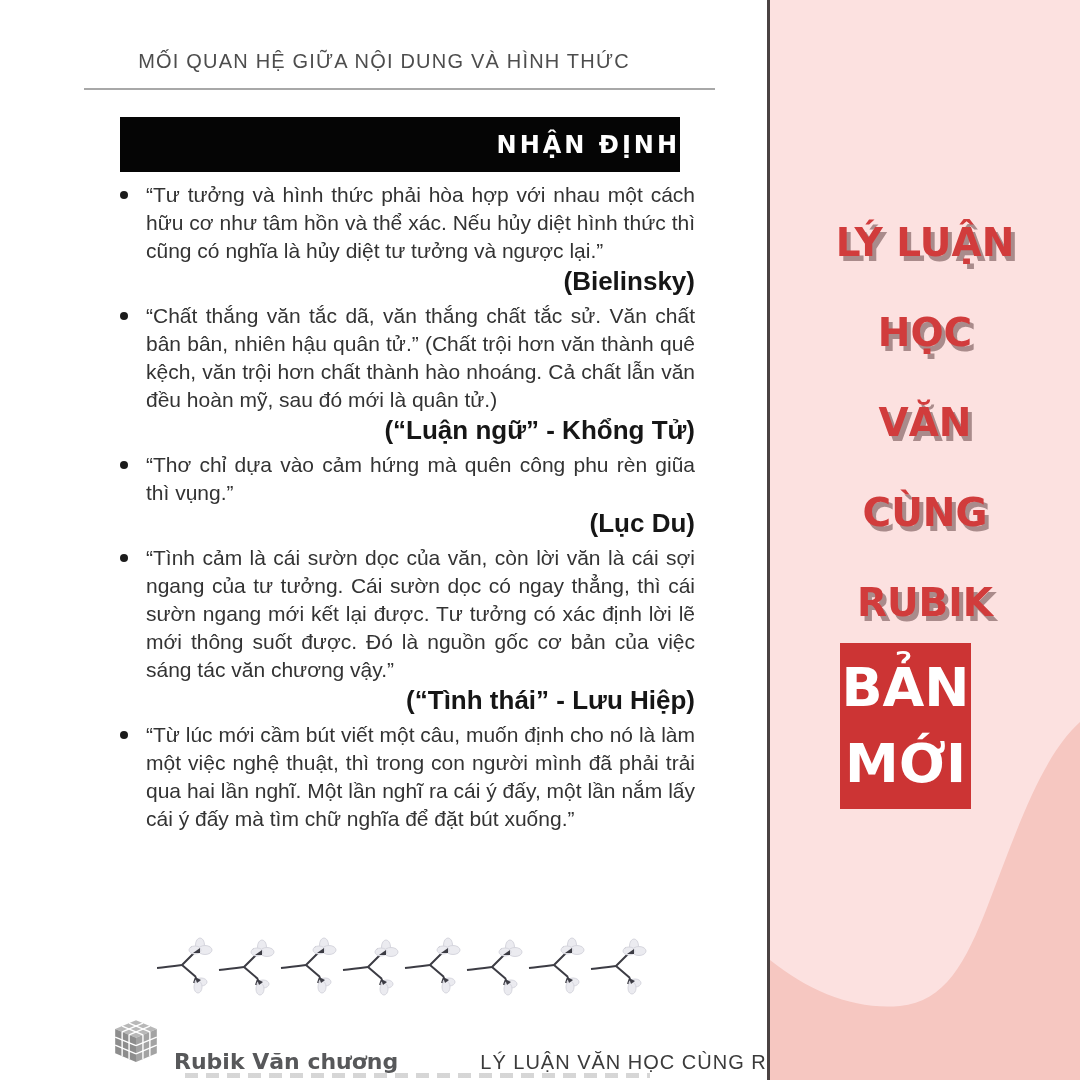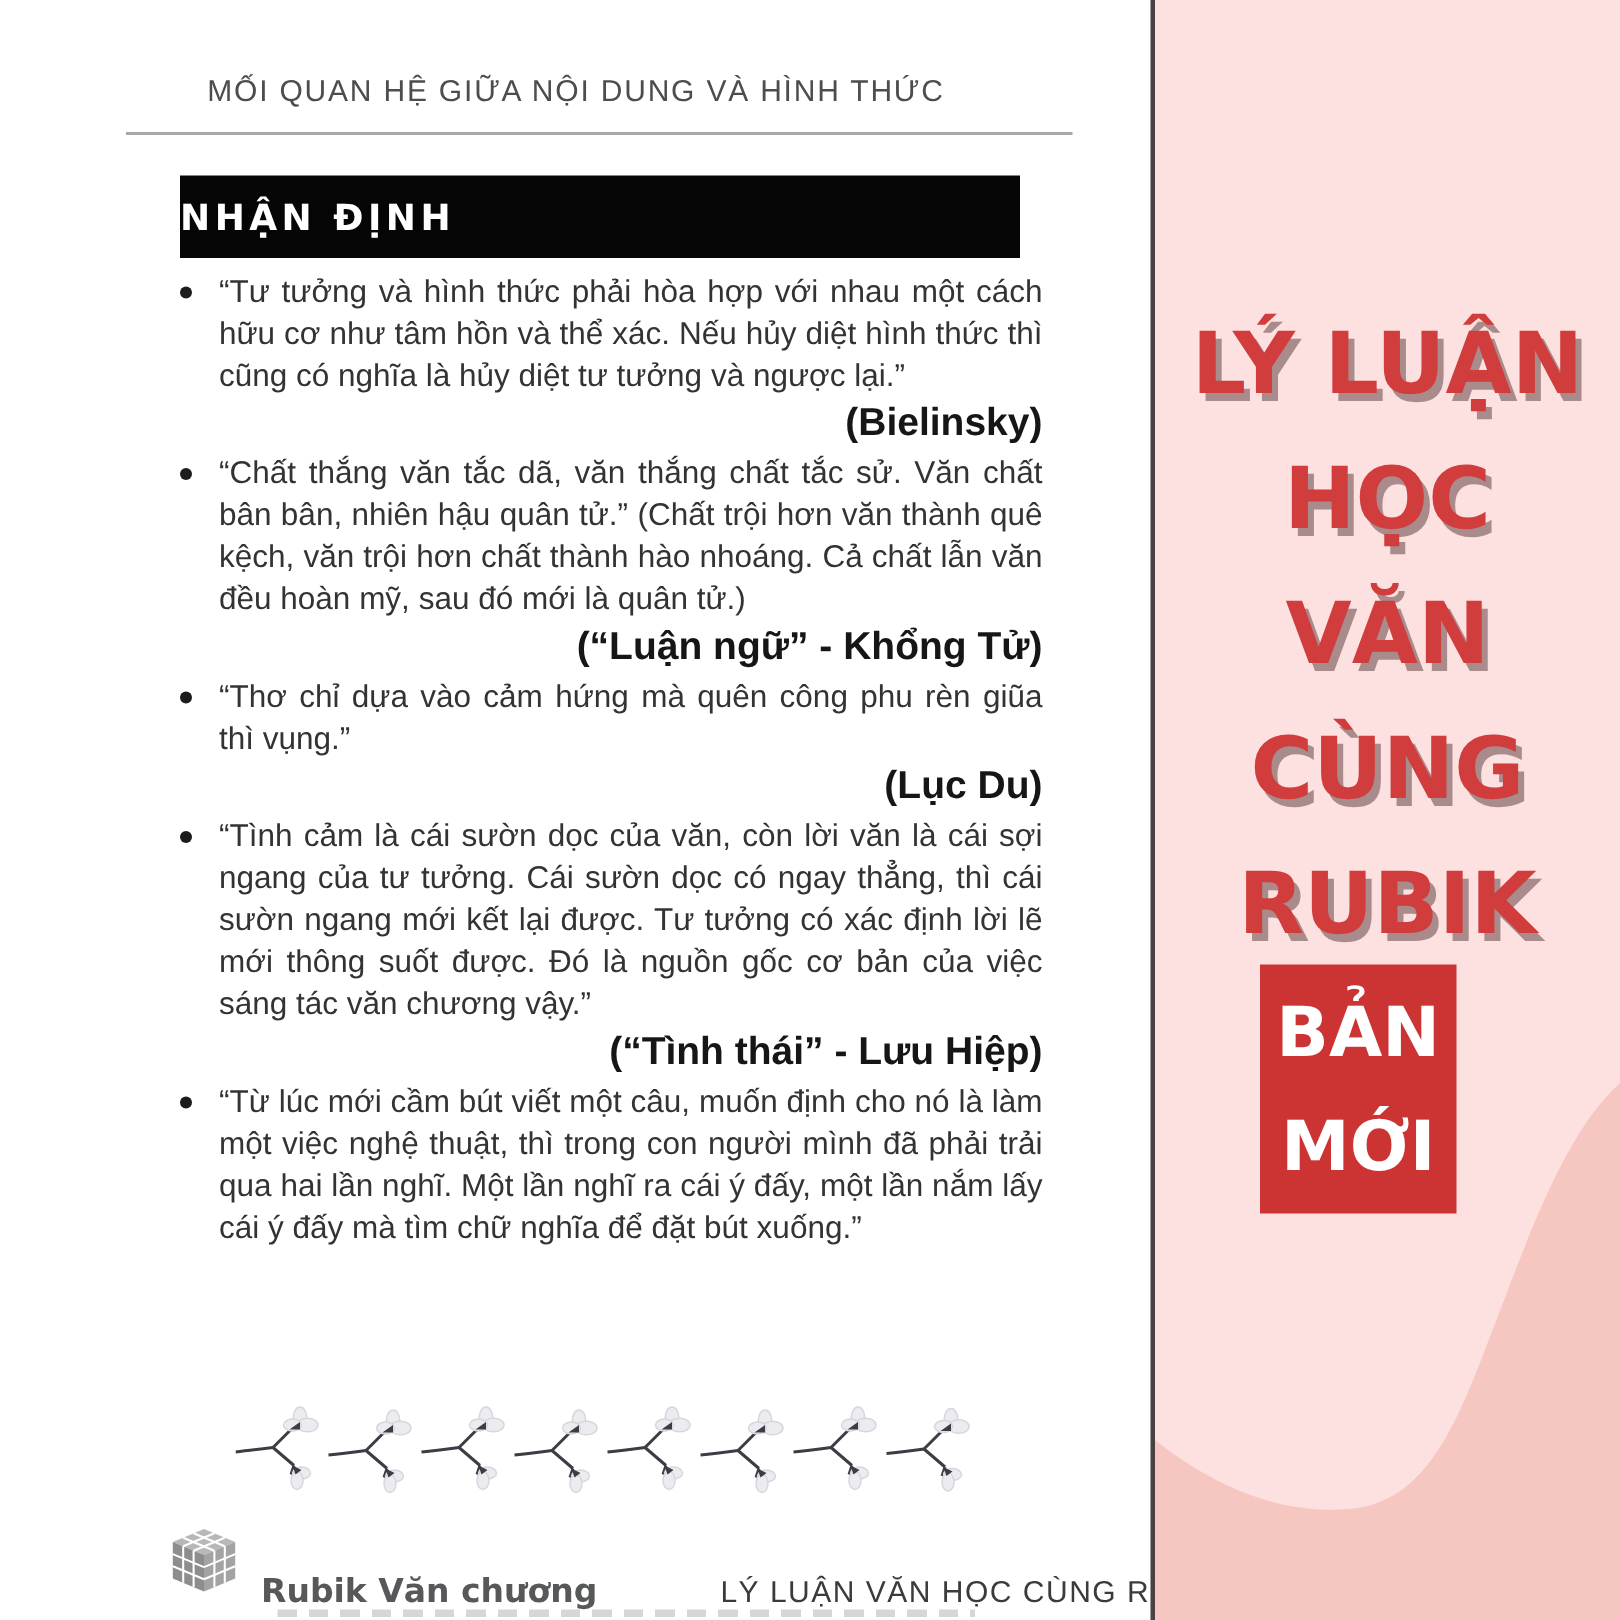--- a/index.html
+++ b/index.html
@@ -10,21 +10,21 @@
   }
   
   .page{position:absolute;left:0;top:0;width:768px;height:801px;background:#ffffff;}
   .page-header{
     position:absolute;top:50px;left:0;width:100%;text-align:center;
     font-size:20px;letter-spacing:1.2px;color:#4d4d4d;font-weight:400;
   }
   .header-rule{position:absolute;top:88px;left:84px;width:631px;height:2px;background:#a8a8a8;}
   .banner{
     position:absolute;top:117px;left:120px;width:560px;height:55px;background:#050505;
-    display:flex;align-items:center;justify-content:flex-start;
+    display:flex;align-items:center;justify-content:flex-end;
   }
   .banner span{
     color:#ffffff;font-family:"DejaVu Sans",sans-serif;font-weight:bold;
     font-size:24px;letter-spacing:3px;
   }
   .quotes{
     position:absolute;top:181px;left:118px;width:577px;margin:0;padding:0;list-style:none;
   }
   .quotes li{position:relative;padding-left:28px;margin-bottom:7px;}
   .quotes li::before{
@@ -57,29 +57,29 @@
     position:absolute;top:1073px;left:185px;width:465px;height:5px;opacity:.55;
     background:repeating-linear-gradient(90deg,#b5b5b5 0 13px,transparent 13px 21px);
   }
   
   .separator{position:absolute;left:767px;top:0;width:3px;height:1080px;background:#4a4242;}
   
   .sidebar{position:absolute;left:770px;top:0;width:310px;height:1080px;background:#fce1e0;overflow:hidden;}
   .wave{position:absolute;left:0;top:0;width:310px;height:1080px;}
   .side-title{
     position:absolute;top:198px;left:0;width:100%;text-align:center;
-    font-family:"DejaVu Sans",sans-serif;font-weight:bold;font-size:57px;line-height:90px;
+    font-family:"DejaVu Sans",sans-serif;font-weight:bold;font-size:39px;line-height:90px;
     color:#d13c3c;text-shadow:4px 5px 0 rgba(148,118,118,.8);
   }
   .badge{
     position:absolute;top:643px;left:70px;width:131px;height:166px;background:#cc3434;
     display:flex;flex-direction:column;align-items:center;justify-content:center;
   }
   .badge div{
-    font-family:"DejaVu Sans",sans-serif;font-weight:bold;font-size:46px;line-height:76px;
+    font-family:"DejaVu Sans",sans-serif;font-weight:bold;font-size:54px;line-height:76px;
     color:#ffffff;
   }
 </style>
 </head>
 <body>
 
 <div id="canvas">
 
   <div class="page">
 

